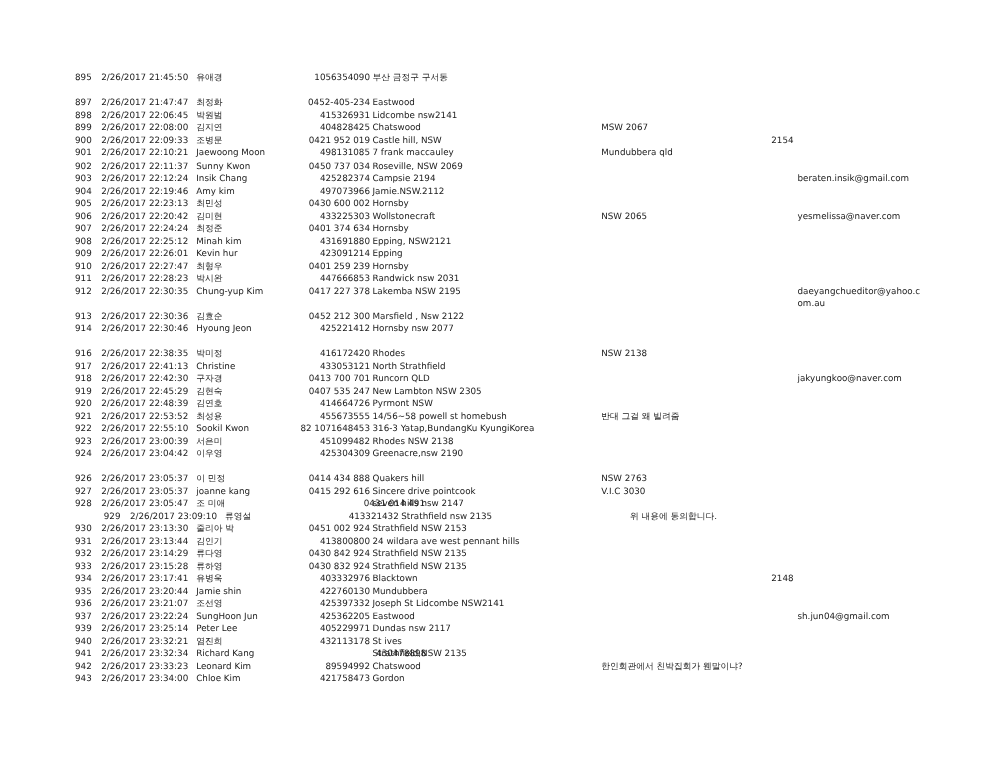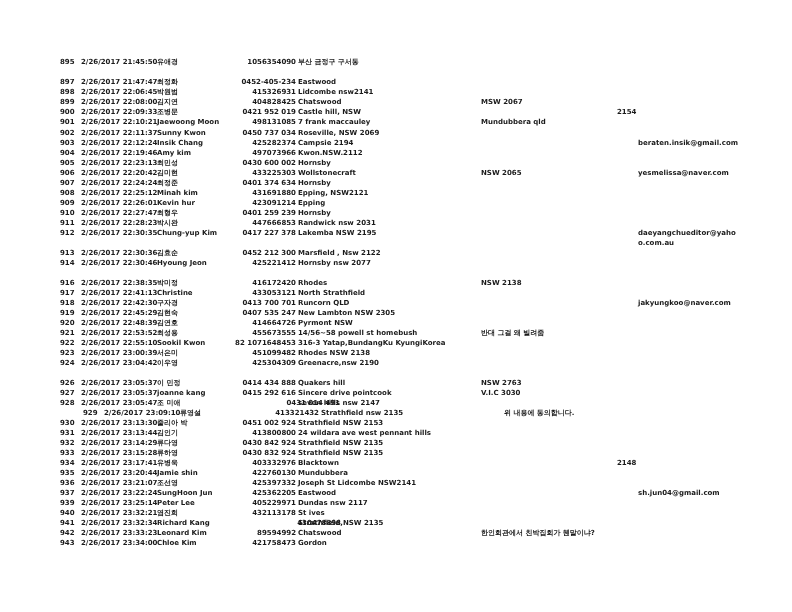--- a/index.html
+++ b/index.html
@@ -1,18 +1,18 @@
 <!DOCTYPE html>
 <html><head>
 <meta charset="utf-8">
 <style>
   html, body { margin:0; padding:0; background:#ffffff; }
   body { width:792px; height:612px; position:relative; overflow:hidden;
          font-family:"DejaVu Sans", "Liberation Sans", sans-serif; font-size:7px; color:#1a1a1a; }
-  .page { position:absolute; left:0; top:0; width:792px; height:446px;font-weight:bold; }
+  .page { position:absolute; left:0; top:0; width:792px; height:446px; }
   .row { position:absolute; left:0; width:792px; height:10px; line-height:10px; white-space:nowrap; }
   .c { position:absolute; top:0; white-space:nowrap; }
   .num { left:60px; }
   .dt { left:81px; }
   .name { left:157px; }
   .phone { right:496px; text-align:right; }
   .addr { left:298px; }
   .note { left:481px; }
   .postcode { left:617px; }
   .email { left:638px; width:100px; white-space:normal; word-break:break-all; line-height:10px; }
@@ -79,21 +79,21 @@
       <span class="c name">Insik Chang</span>
       <span class="c phone">425282374</span>
       <span class="c addr">Campsie 2194</span>
       <span class="c email">beraten.insik@gmail.com</span>
     </div>
     <div class="row" style="top: 148px;">
       <span class="c num">904</span>
       <span class="c dt">2/26/2017 22:19:46</span>
       <span class="c name">Amy kim</span>
       <span class="c phone">497073966</span>
-      <span class="c addr">Kwon.NSW.2112</span>
+      <span class="c addr">Jamie.NSW.2112</span>
     </div>
     <div class="row" style="top: 158px;">
       <span class="c num">905</span>
       <span class="c dt">2/26/2017 22:23:13</span>
       <span class="c name">최민성</span>
       <span class="c phone">0430 600 002</span>
       <span class="c addr">Hornsby</span>
     </div>
     <div class="row" style="top: 168px;">
       <span class="c num">906</span>

